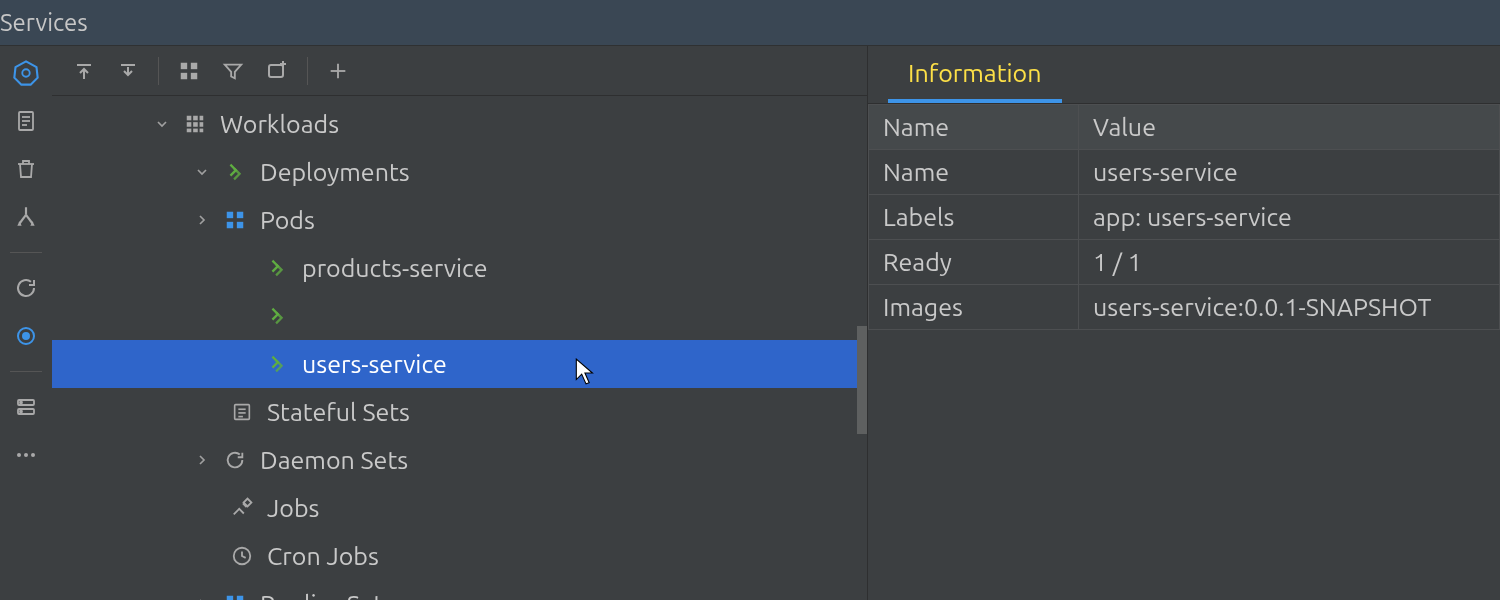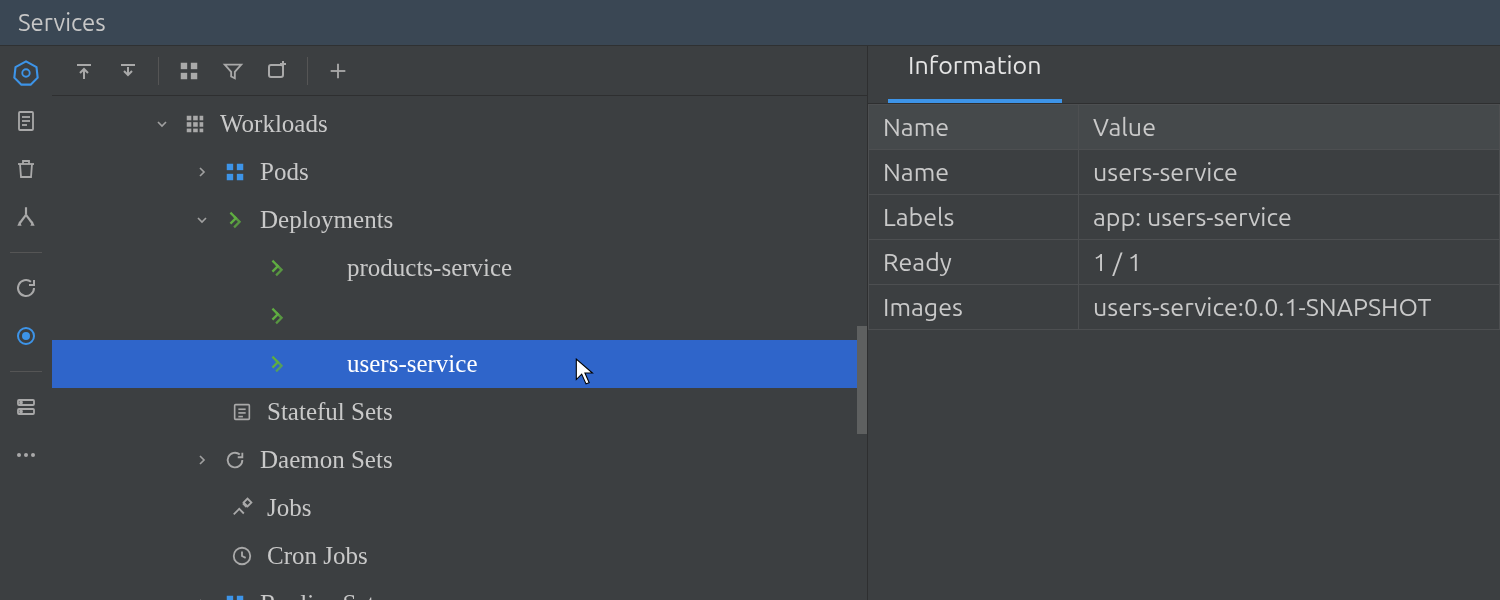--- a/index.html
+++ b/index.html
@@ -9,21 +9,20 @@
     font-family: "Segoe UI", Ubuntu, Arial, sans-serif;
     color: #bbbbbb;
     overflow: hidden;
   }
   .titlebar {
     height: 46px;
     background: #3a4754;
     border-bottom: 1px solid #2f3132;
     display: flex;
     align-items: center;
-    padding-left: 18px;
     font-size: 24px;
     color: #c7c7c7;
   }
   .main {
     display: flex;
     height: calc(100% - 46px);
   }
   
   .icon-strip {
     width: 52px;
@@ -67,21 +66,20 @@
     cursor:pointer;
   }
   .toolbar .tdiv {
     width:1px; height:28px; background:#555; margin:0 6px;
   }
   .tree {
     flex:1;
     overflow:hidden;
     padding-top:4px;
     position:relative;
-    font-family:Liberation Serif, serif;
   }
   .tree-row {
     height: 48px;
     display:flex;
     align-items:center;
     font-size: 25px;
     color:#c9c9c9;
     white-space:nowrap;
     cursor:pointer;
   }
@@ -100,40 +98,40 @@
     width: 30px; height:30px;
     display:flex; align-items:center; justify-content:center;
     margin-right: 10px;
     flex-shrink:0;
     color:#a0a0a0;
   }
   
   .d0 { padding-left: 100px; }
   .d1 { padding-left: 140px; }
   .d2 { padding-left: 175px; }
-  .d3 { padding-left: 210px; gap: 45px; }
+  .d3 { padding-left: 210px; }
 
   
   .info-panel {
     flex: 1;
     background:#3c3f41;
     display:flex; flex-direction:column;
     position:relative;
   }
   .info-tabs {
     height: 58px;
     display:flex;
     align-items:flex-end;
     padding-left: 20px;
     border-bottom:1px solid #2e2f30;
   }
   .info-tab {
-    padding: 0 20px 20px 20px;
+    padding: 0 20px 12px 20px;
     font-size: 25px;
-    color:#e5e5e5;
+    color:#fde047;
     border-bottom: 4px solid #3d94e8;
     cursor:pointer;
   }
   .info-table {
     border-collapse: collapse;
     width: 100%;
   }
   .info-table th, .info-table td {
     text-align:left;
     font-size: 25px;
@@ -300,47 +298,47 @@
               <rect x="10" y="17" width="5" height="4"></rect>
               <rect x="17" y="17" width="4" height="4"></rect>
             </svg>
         </span>
         <span>Workloads</span>
       </div>
 
       <div class="tree-row d1">
         <span class="tw-arrow">
           <svg width="16" height="16" viewBox="0 0 24 24" fill="none" stroke="currentColor" stroke-width="2.5">
+              <polyline points="6 9 12 15 18 9"></polyline>
+            </svg>
+        </span>
+        <span class="node-icon">
+          <svg width="22" height="22" viewBox="0 0 24 24" fill="none" stroke="#5fad41" stroke-width="2.5">
+              <path d="M7 4l6 6-6 6"></path>
+              <path d="M11 8l6 6-6 6" opacity="0.8"></path>
+            </svg>
+        </span>
+        <span>Deployments</span>
+      </div>
+
+      <div class="tree-row d1">
+        <span class="tw-arrow">
+          <svg width="16" height="16" viewBox="0 0 24 24" fill="none" stroke="currentColor" stroke-width="2.5">
               <polyline points="9 6 15 12 9 18"></polyline>
             </svg>
         </span>
         <span class="node-icon">
           <svg width="22" height="22" viewBox="0 0 24 24" fill="#3d94e8">
               <rect x="3" y="3" width="7" height="7"></rect>
               <rect x="14" y="3" width="7" height="7"></rect>
               <rect x="3" y="14" width="7" height="7"></rect>
               <rect x="14" y="14" width="7" height="7"></rect>
             </svg>
         </span>
         <span>Pods</span>
-      </div>
-
-      <div class="tree-row d1">
-        <span class="tw-arrow">
-          <svg width="16" height="16" viewBox="0 0 24 24" fill="none" stroke="currentColor" stroke-width="2.5">
-              <polyline points="6 9 12 15 18 9"></polyline>
-            </svg>
-        </span>
-        <span class="node-icon">
-          <svg width="22" height="22" viewBox="0 0 24 24" fill="none" stroke="#5fad41" stroke-width="2.5">
-              <path d="M7 4l6 6-6 6"></path>
-              <path d="M11 8l6 6-6 6" opacity="0.8"></path>
-            </svg>
-        </span>
-        <span>Deployments</span>
       </div>
 
       <div class="tree-row d3">
         <span class="node-icon">
           <svg width="22" height="22" viewBox="0 0 24 24" fill="none" stroke="#5fad41" stroke-width="2.5">
               <path d="M7 4l6 6-6 6"></path>
               <path d="M11 8l6 6-6 6" opacity="0.8"></path>
             </svg>
         </span>
         <span>products-service</span>

